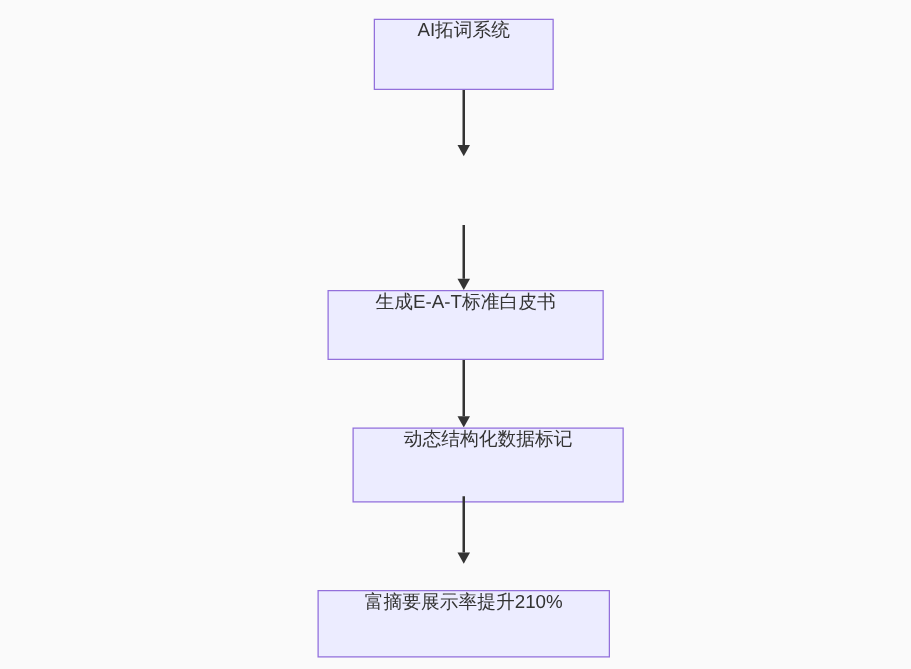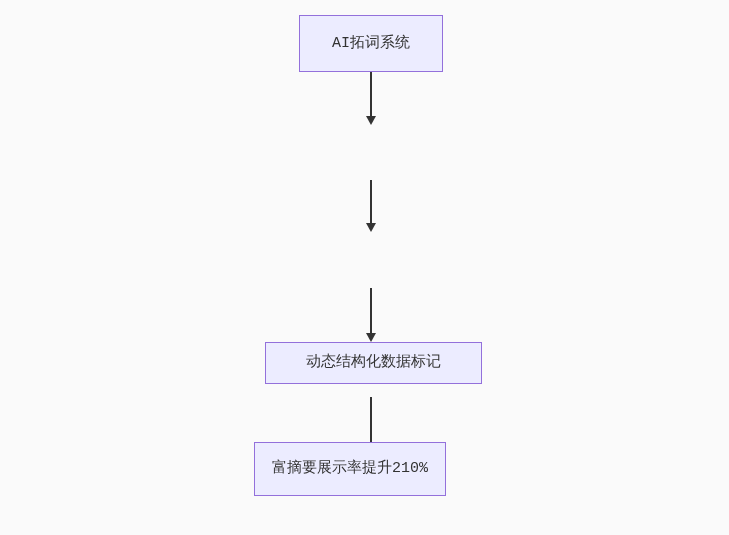--- a/index.html
+++ b/index.html
@@ -12,24 +12,22 @@
   .canvas {
     position: relative;
     width: 729px;
     height: 535px;
   }
   .node {
     position: absolute;
     background: var(--color-node_fill, #ececff);
     border: 1px solid var(--color-node_border, #9370db);
     display: flex;
-    align-items: center;
     justify-content: center;
     text-align: center;
-    font-family: Liberation Mono, monospace;
   }
   .node-label {
     color: var(--color-node_text, #333333);
     font-size: 15px;
     line-height: 1.2;
     white-space: nowrap;
   }
   .edge {
     position: absolute;
     width: 10px;
@@ -46,22 +44,22 @@
     width: 0;
     height: 0;
     border-left: 5px solid transparent;
     border-right: 5px solid transparent;
     border-top: 9px solid var(--color-edge, #333333);
   }
   
   #node-0 { left: 299px; top: 15px;  width: 144px; height: 57px; }
   #node-1 { left: 275px; top: 125px; width: 198px; height: 55px; }
   #node-2 { left: 262px; top: 232px; width: 221px; height: 56px; }
-  #node-3 { left: 265px; top: 342px; width: 217px; height: 42px; }
-  #node-4 { left: 254px; top: 442px; width: 192px; height: 54px; }
+  #node-3 { left: 282px; top: 342px; width: 217px; height: 60px; }
+  #node-4 { left: 254px; top: 472px; width: 234px; height: 54px; }
   
   #edge-0 { left: 366px; top: 72px;  height: 53px; }
   #edge-1 { left: 366px; top: 180px; height: 52px; }
   #edge-2 { left: 366px; top: 288px; height: 54px; }
   #edge-3 { left: 366px; top: 397px; height: 54px; }
 </style>
 </head>
 <body>
 
 <div class="canvas">
@@ -74,20 +72,23 @@
     <div class="edge-line"></div>
     <div class="arrowhead"></div>
   </div>
 
 
   <div class="edge" id="edge-1">
     <div class="edge-line"></div>
     <div class="arrowhead"></div>
   </div>
 
+  <div class="node" id="node-2">
+    <span class="node-label">生成E-A-T标准白皮书</span>
+  </div>
 
   <div class="edge" id="edge-2">
     <div class="edge-line"></div>
     <div class="arrowhead"></div>
   </div>
 
   <div class="node" id="node-3">
     <span class="node-label">动态结构化数据标记</span>
   </div>
 

